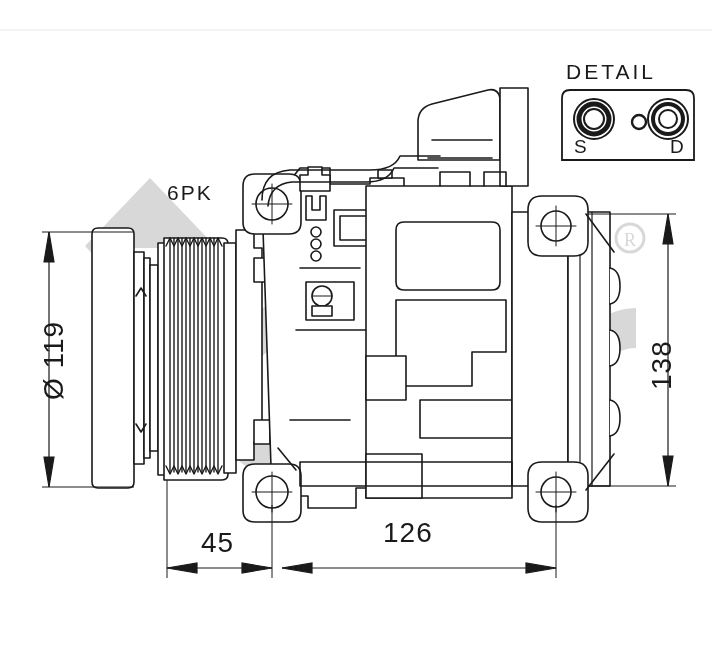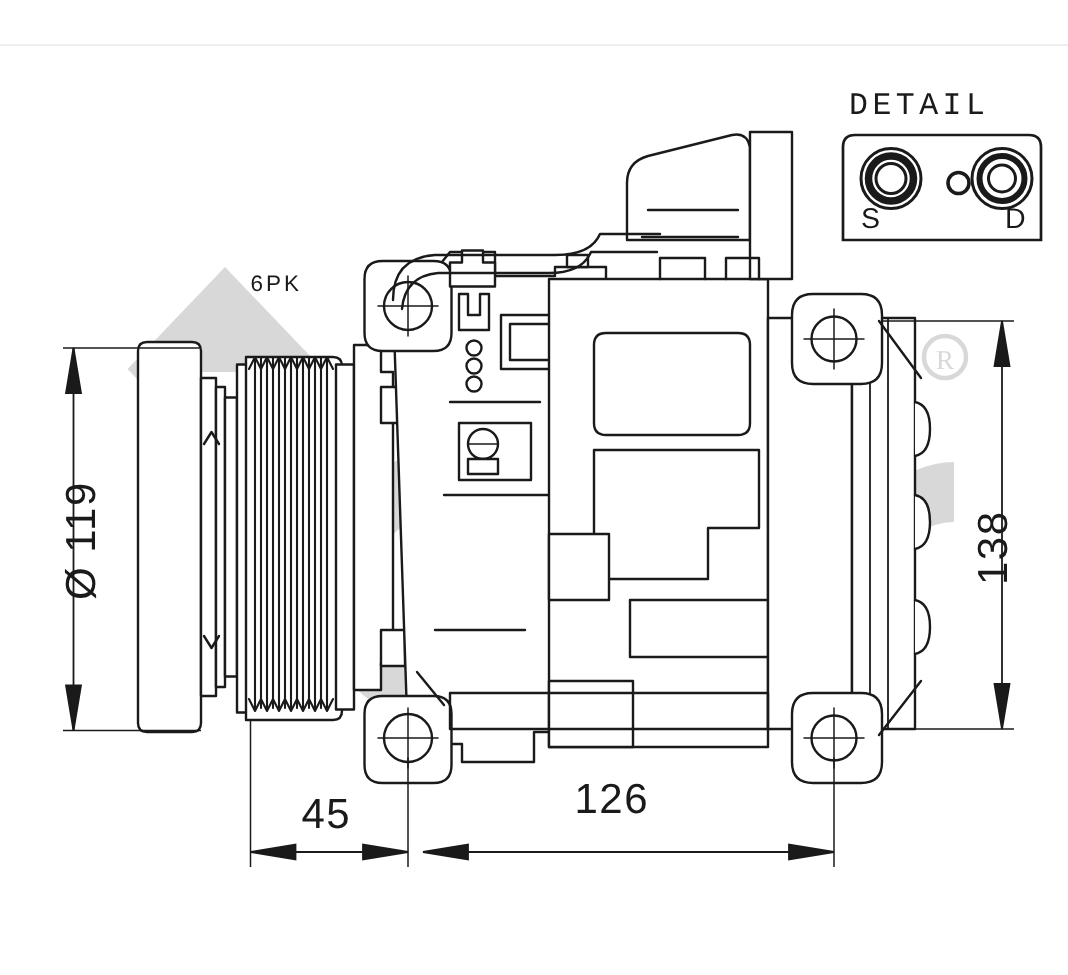--- a/index.html
+++ b/index.html
@@ -3,23 +3,23 @@
 <meta charset="utf-8">
 <title>Technical Drawing</title>
 <style>
   html,body{margin:0;padding:0;background:#ffffff;}
   body{width:712px;height:650px;overflow:hidden;font-family:"Liberation Sans",sans-serif;}
   #stage{position:relative;width:712px;height:650px;background:#fff;}
   svg#dwg{position:absolute;left:0;top:0;width:712px;height:650px;display:block;}
   .lbl{position:absolute;color:#1a1a1a;font-family:"Liberation Sans",sans-serif;white-space:nowrap;}
   .dimtxt{font-size:28px;letter-spacing:1px;text-align:center;}
   .dimtxt-rot{font-size:28px;letter-spacing:1px;transform-origin:left top;}
-  .smalltxt{font-size:15px;letter-spacing:2px;}
+  .smalltxt{font-size:21px;letter-spacing:2px;}
   .tinytxt{font-size:19px;letter-spacing:1px;}
-  .detailtxt{font-size:21px;letter-spacing:3px;font-family:Liberation Mono, monospace;}
+  .detailtxt{font-size:21px;letter-spacing:3px;}
 </style>
 </head>
 <body>
 
 <div id="stage">
 
   <svg id="dwg" viewBox="0 0 712 650">
     <defs>
       <clipPath id="pulleyClip">
         <rect x="88" y="228" width="150" height="262"></rect>

